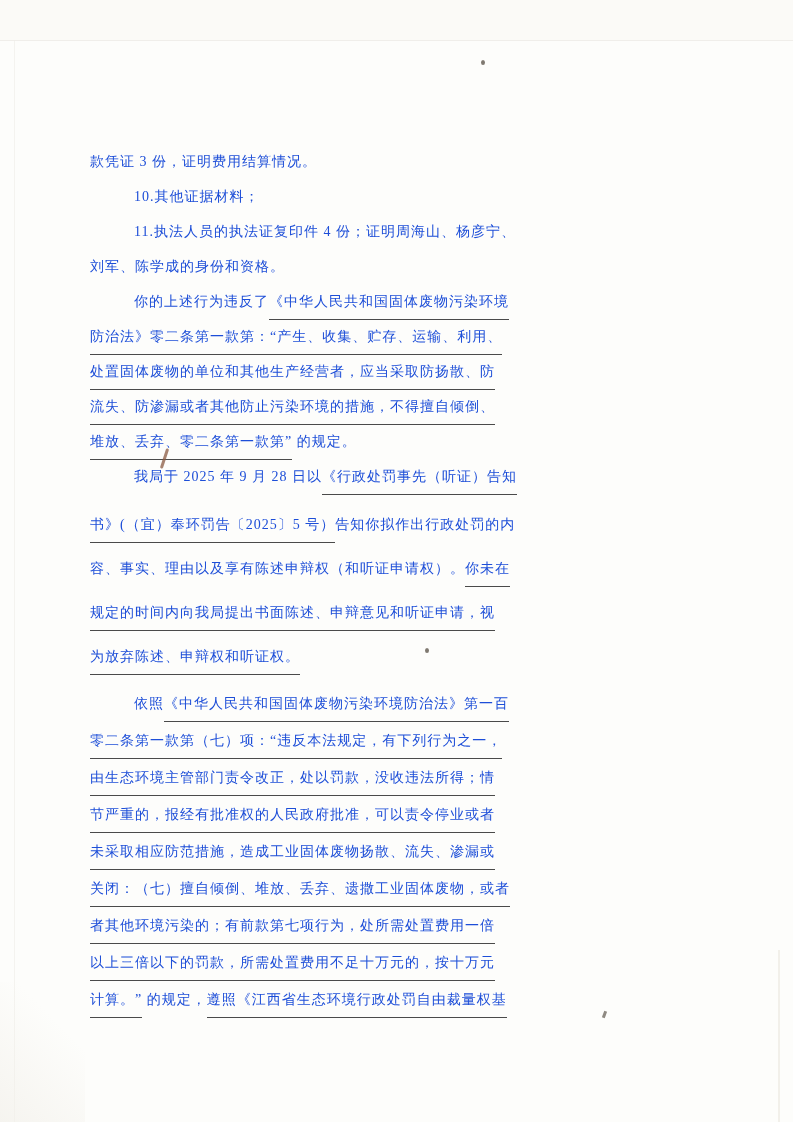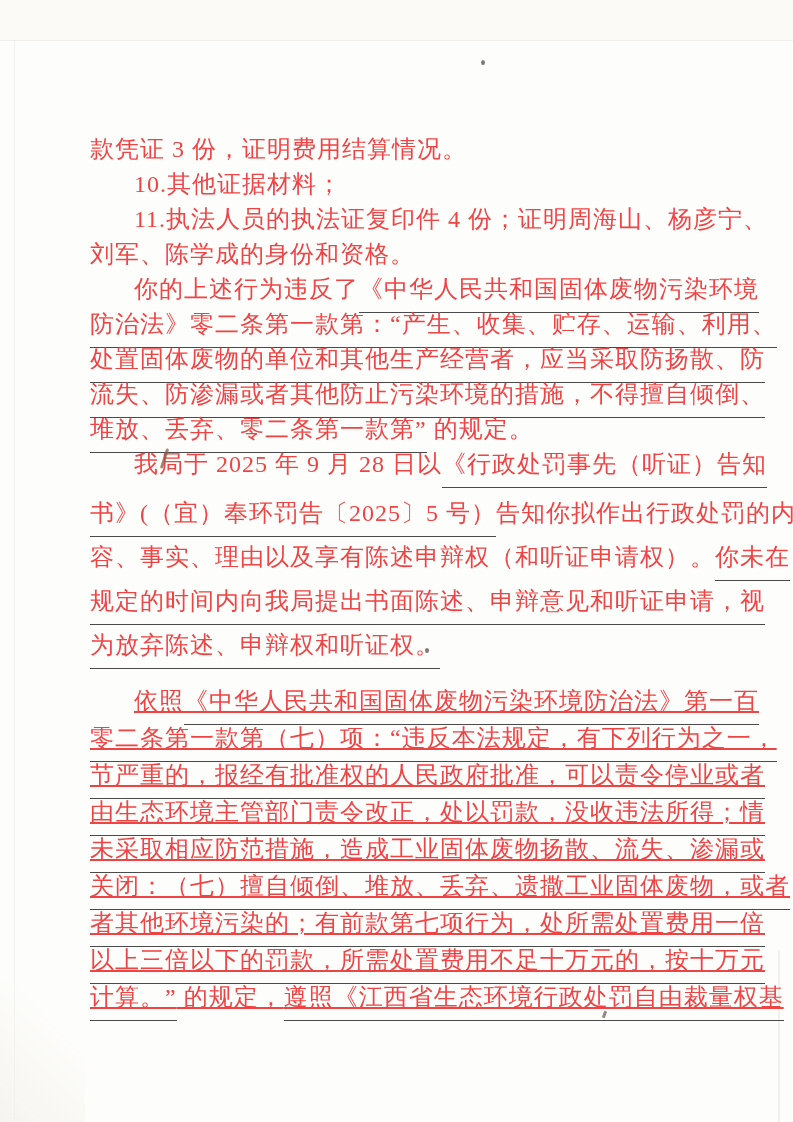--- a/index.html
+++ b/index.html
@@ -46,24 +46,24 @@
     position: absolute;
     left: 0; bottom: 0;
     width: 85px; height: 140px;
     background: linear-gradient(45deg, #f2f0ea, rgba(255,255,255,0) 70%);
     opacity: 0.7;
   }
   
   .textblock {
     position: absolute;
     left: 90px;
-    top: 132px;
+    top: 144px;
     width: 640px;
-    color: #ef4444;
-    font-size: 24px;
+    color: #1d4ed8;
+    font-size: 14px;
     letter-spacing: 1px;
   }
   .line {
     white-space: pre;
   }
   .indent {
     padding-left: 44px;
   }
   .u {
     border-bottom: 1.5px solid #4a4a4a;
@@ -108,25 +108,25 @@
         <div class="line"><span class="u">流失、防渗漏或者其他防止污染环境的措施，不得擅自倾倒、</span></div>
         <div class="line"><span class="u">堆放、丢弃、零二条第一款第”</span><span class="plain"> 的规定。</span></div>
         <div class="line indent"><span class="plain">我局于 2025 年 9 月 28 日以</span><span class="u">《行政处罚事先（听证）告知</span></div>
       </div>
       <div class="group" style="line-height: 44px; margin-top: 9px;">
         <div class="line"><span class="u">书》(（宜）奉环罚告〔2025〕5 号）</span><span class="plain">告知你拟作出行政处罚的内</span></div>
         <div class="line"><span class="plain">容、事实、理由以及享有陈述申辩权（和听证申请权）。</span><span class="u">你未在</span></div>
         <div class="line"><span class="u">规定的时间内向我局提出书面陈述、申辩意见和听证申请，视</span></div>
         <div class="line"><span class="u">为放弃陈述、申辩权和听证权。</span></div>
       </div>
-      <div class="group" style="line-height: 37px; margin-top: 16px; text-decoration: underline;">
+      <div class="group" style="line-height: 37px; margin-top: 6px;">
         <div class="line indent"><span class="plain">依照</span><span class="u">《中华人民共和国固体废物污染环境防治法》第一百</span></div>
         <div class="line"><span class="u">零二条第一款第（七）项：“违反本法规定，有下列行为之一，</span></div>
+        <div class="line"><span class="u">由生态环境主管部门责令改正，处以罚款，没收违法所得；情</span></div>
         <div class="line"><span class="u">节严重的，报经有批准权的人民政府批准，可以责令停业或者</span></div>
-        <div class="line"><span class="u">由生态环境主管部门责令改正，处以罚款，没收违法所得；情</span></div>
         <div class="line"><span class="u">未采取相应防范措施，造成工业固体废物扬散、流失、渗漏或</span></div>
         <div class="line"><span class="u">关闭：（七）擅自倾倒、堆放、丢弃、遗撒工业固体废物，或者</span></div>
         <div class="line"><span class="u">者其他环境污染的；有前款第七项行为，处所需处置费用一倍</span></div>
         <div class="line"><span class="u">以上三倍以下的罚款，所需处置费用不足十万元的，按十万元</span></div>
         <div class="line"><span class="u">计算。”</span><span class="plain"> 的规定，</span><span class="u">遵照《江西省生态环境行政处罚自由裁量权基</span></div>
       </div>
     </div>
 
   <div class="pen-mark"></div>
   <div class="speck s1"></div>

